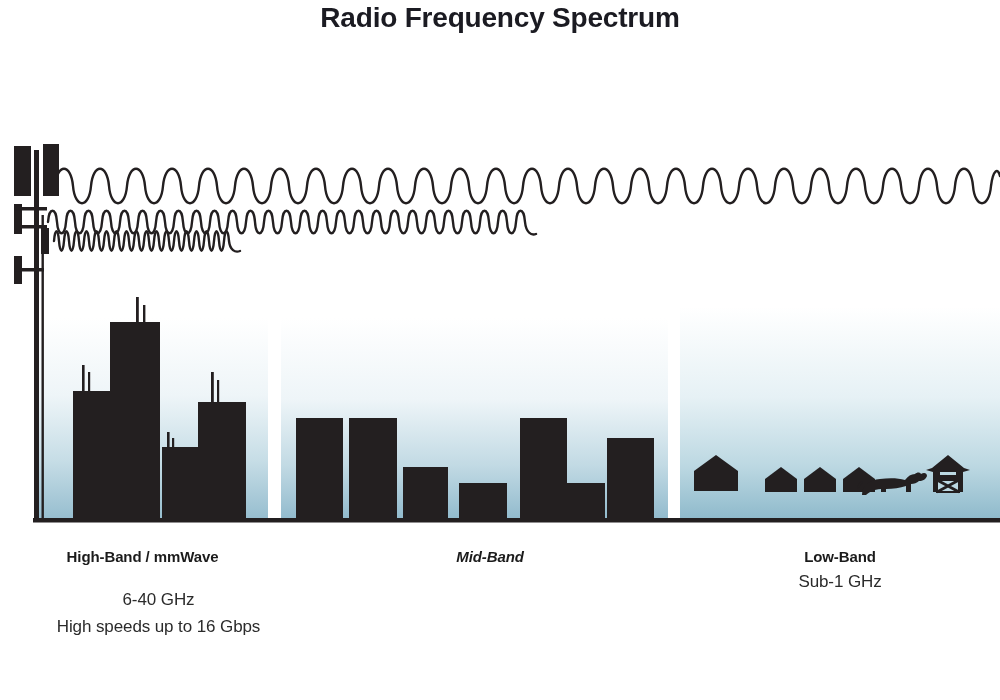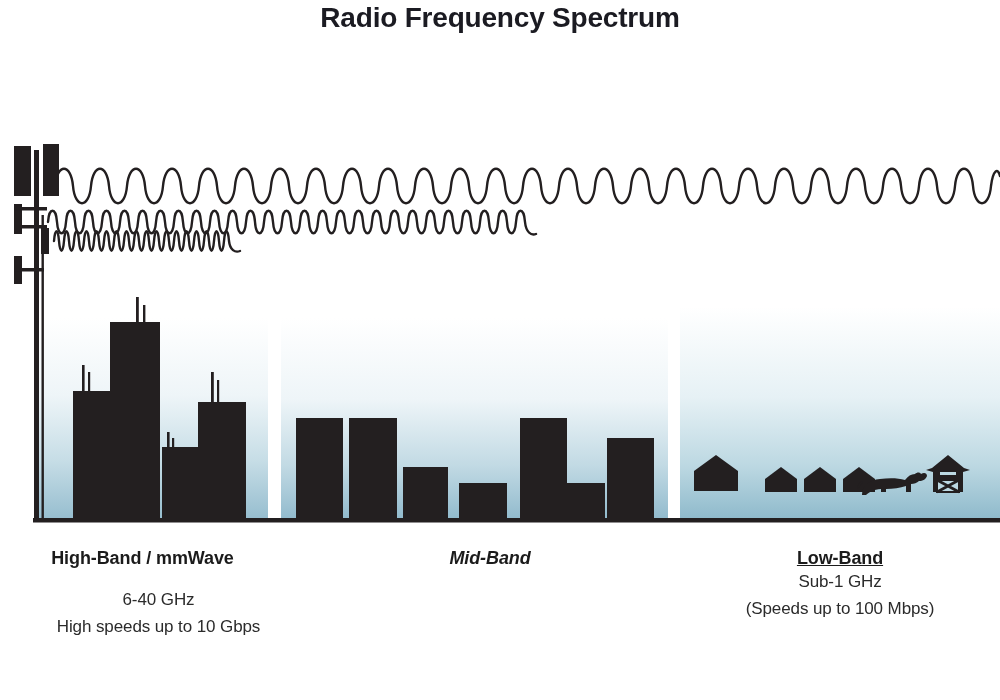--- a/index.html
+++ b/index.html
@@ -12,34 +12,34 @@
   #page-title{
     position:absolute;top:2px;left:0;width:1000px;
     text-align:center;
     font-size:28px;font-weight:bold;color:#1b1b22;
     letter-spacing:-0.2px;
   }
   #scene{position:absolute;left:0;top:0;width:1000px;height:700px;}
   #scene svg{display:block;}
   .band-title{
     position:absolute;text-align:center;
-    font-size:18px;font-weight:bold;color:#1b1b1b;
+    font-size:15px;font-weight:bold;color:#1b1b1b;
     letter-spacing:-0.1px;
   }
   .band-desc{
     position:absolute;text-align:center;
     font-size:17px;color:#2b2b2b;line-height:27px;
     letter-spacing:-0.1px;
   }
   .band-desc div{white-space:nowrap;}
   #t-high{left:0px;top:548px;width:285px;}
   #d-high{left:16px;top:586px;width:285px;}
   #t-mid{left:320px;top:548px;width:340px;font-style:italic;}
   #d-mid{left:320px;top:586px;width:340px;}
-  #t-low{left:680px;top:548px;width:320px;text-decoration:underline;}
+  #t-low{left:680px;top:548px;width:320px;}
   #d-low{left:680px;top:568px;width:320px;}
 </style>
 </head>
 <body>
 
 <div id="page-title">Radio Frequency Spectrum</div>
 
 <div id="scene">
 <svg width="1000" height="700" viewBox="0 0 1000 700" xmlns="http://www.w3.org/2000/svg">
   <defs>
@@ -211,24 +211,23 @@
     </g>
   </g>
 
   <rect x="33" y="518" width="967" height="4.5" fill="#231f20"></rect>
 </svg>
 </div>
 
 <div class="band-title" id="t-high">High-Band / mmWave</div>
 <div class="band-desc" id="d-high">
   <div>6-40 GHz</div>
-  <div>High speeds up to 10 Gbps</div>
+  <div>High speeds up to 16 Gbps</div>
 </div>
 
 <div class="band-title" id="t-mid">Mid-Band</div>
 <div class="band-desc" id="d-mid">
 </div>
 
 <div class="band-title" id="t-low">Low-Band</div>
 <div class="band-desc" id="d-low">
   <div>Sub-1 GHz</div>
-  <div>(Speeds up to 100 Mbps)</div>
 </div>
 
 </body></html>

